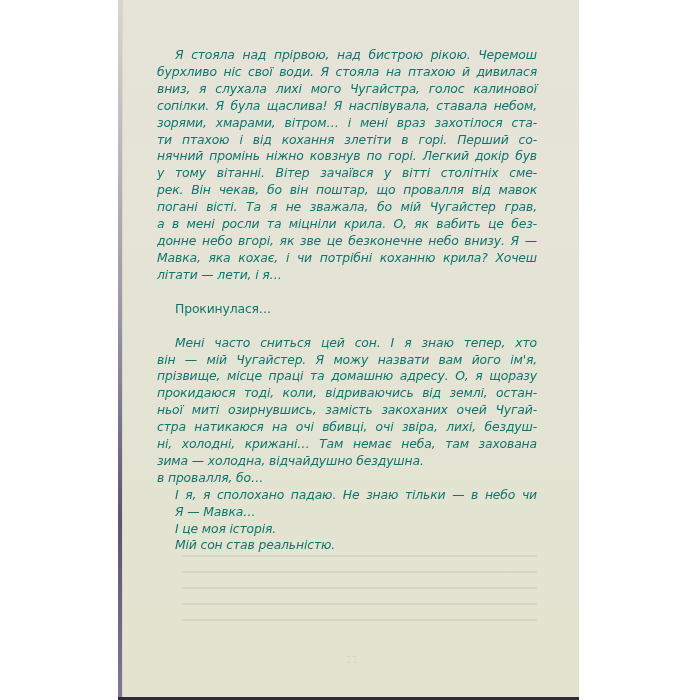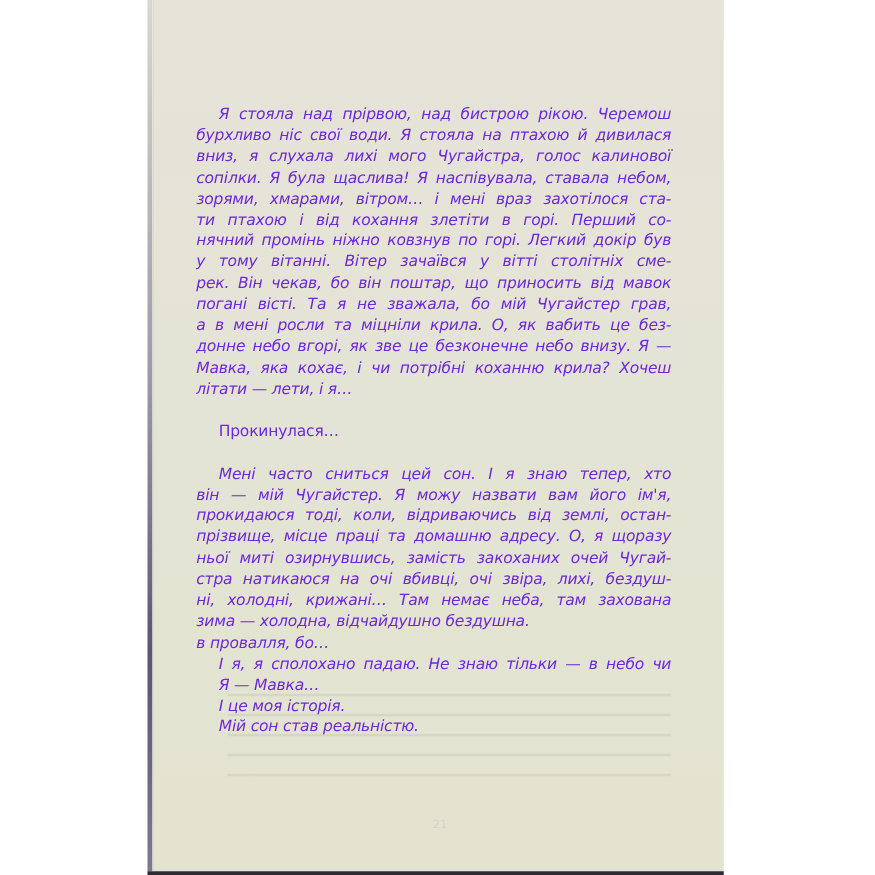--- a/index.html
+++ b/index.html
@@ -16,22 +16,22 @@
     position: absolute; left: 118px; top: 0; width: 4px; height: 697px;
     background: linear-gradient(180deg, #d9d6cf 0%, #9a96a8 45%, #5b5472 75%, #7d7894 100%);
   }
   .bottom-edge {
     position: absolute; left: 118px; top: 697px; width: 461px; height: 3px;
     background: #2e2a36;
   }
   .text {
     position: absolute; left: 157px; top: 47px; width: 380px;
     font-family: "DejaVu Sans", sans-serif; font-style: italic;
-    font-size: 12.4px; line-height: 16.9px; color: #6d28d9;
-    text-align: justify; letter-spacing: -0.15px; margin-top: 36px;
+    font-size: 12.4px; line-height: 16.9px; color: #0f766e;
+    text-align: justify; letter-spacing: -0.15px;
   }
   .line { display: block; white-space: nowrap; text-align-last: justify; }
   .line.last { text-align-last: left; }
   .indent { padding-left: 18px; }
   .upright { font-style: normal; }
   .gap { height: 17px; }
   .ghost {
     position: absolute; left: 182px; top: 555px; width: 355px; height: 80px;
     opacity: 0.07;
   }
@@ -59,37 +59,37 @@
 <div class="text">
   <div>
     <span class="line indent">Я стояла над прірвою, над бистрою рікою. Черемош</span>
     <span class="line">бурхливо ніс свої води. Я стояла на птахою й дивилася</span>
     <span class="line">вниз, я слухала лихі мого Чугайстра, голос калинової</span>
     <span class="line">сопілки. Я була щаслива! Я наспівувала, ставала небом,</span>
     <span class="line">зорями, хмарами, вітром… і мені враз захотілося ста-</span>
     <span class="line">ти птахою і від кохання злетіти в горі. Перший со-</span>
     <span class="line">нячний промінь ніжно ковзнув по горі. Легкий докір був</span>
     <span class="line">у тому вітанні. Вітер зачаївся у вітті столітніх сме-</span>
-    <span class="line">рек. Він чекав, бо він поштар, що приносить від мавок</span>
+    <span class="line">рек. Він чекав, бо він поштар, що провалля від мавок</span>
     <span class="line">погані вісті. Та я не зважала, бо мій Чугайстер грав,</span>
     <span class="line">а в мені росли та міцніли крила. О, як вабить це без-</span>
     <span class="line">донне небо вгорі, як зве це безконечне небо внизу. Я —</span>
     <span class="line">Мавка, яка кохає, і чи потрібні коханню крила? Хочеш</span>
     <span class="line last">літати — лети, і я…</span>
   </div>
   <div class="gap"></div>
   <div>
     <span class="line last indent upright">Прокинулася…</span>
   </div>
   <div class="gap"></div>
   <div>
     <span class="line indent">Мені часто сниться цей сон. І я знаю тепер, хто</span>
     <span class="line">він — мій Чугайстер. Я можу назвати вам його ім'я,</span>
+    <span class="line">прізвище, місце праці та домашню адресу. О, я щоразу</span>
     <span class="line">прокидаюся тоді, коли, відриваючись від землі, остан-</span>
-    <span class="line">прізвище, місце праці та домашню адресу. О, я щоразу</span>
     <span class="line">ньої миті озирнувшись, замість закоханих очей Чугай-</span>
     <span class="line">стра натикаюся на очі вбивці, очі звіра, лихі, бездуш-</span>
     <span class="line">ні, холодні, крижані… Там немає неба, там захована</span>
     <span class="line last">зима — холодна, відчайдушно бездушна.</span>
   </div>
   <div>
     <span class="line last">в провалля, бо…</span>
     <span class="line indent">І я, я сполохано падаю. Не знаю тільки — в небо чи</span>
   </div>
   <div>

